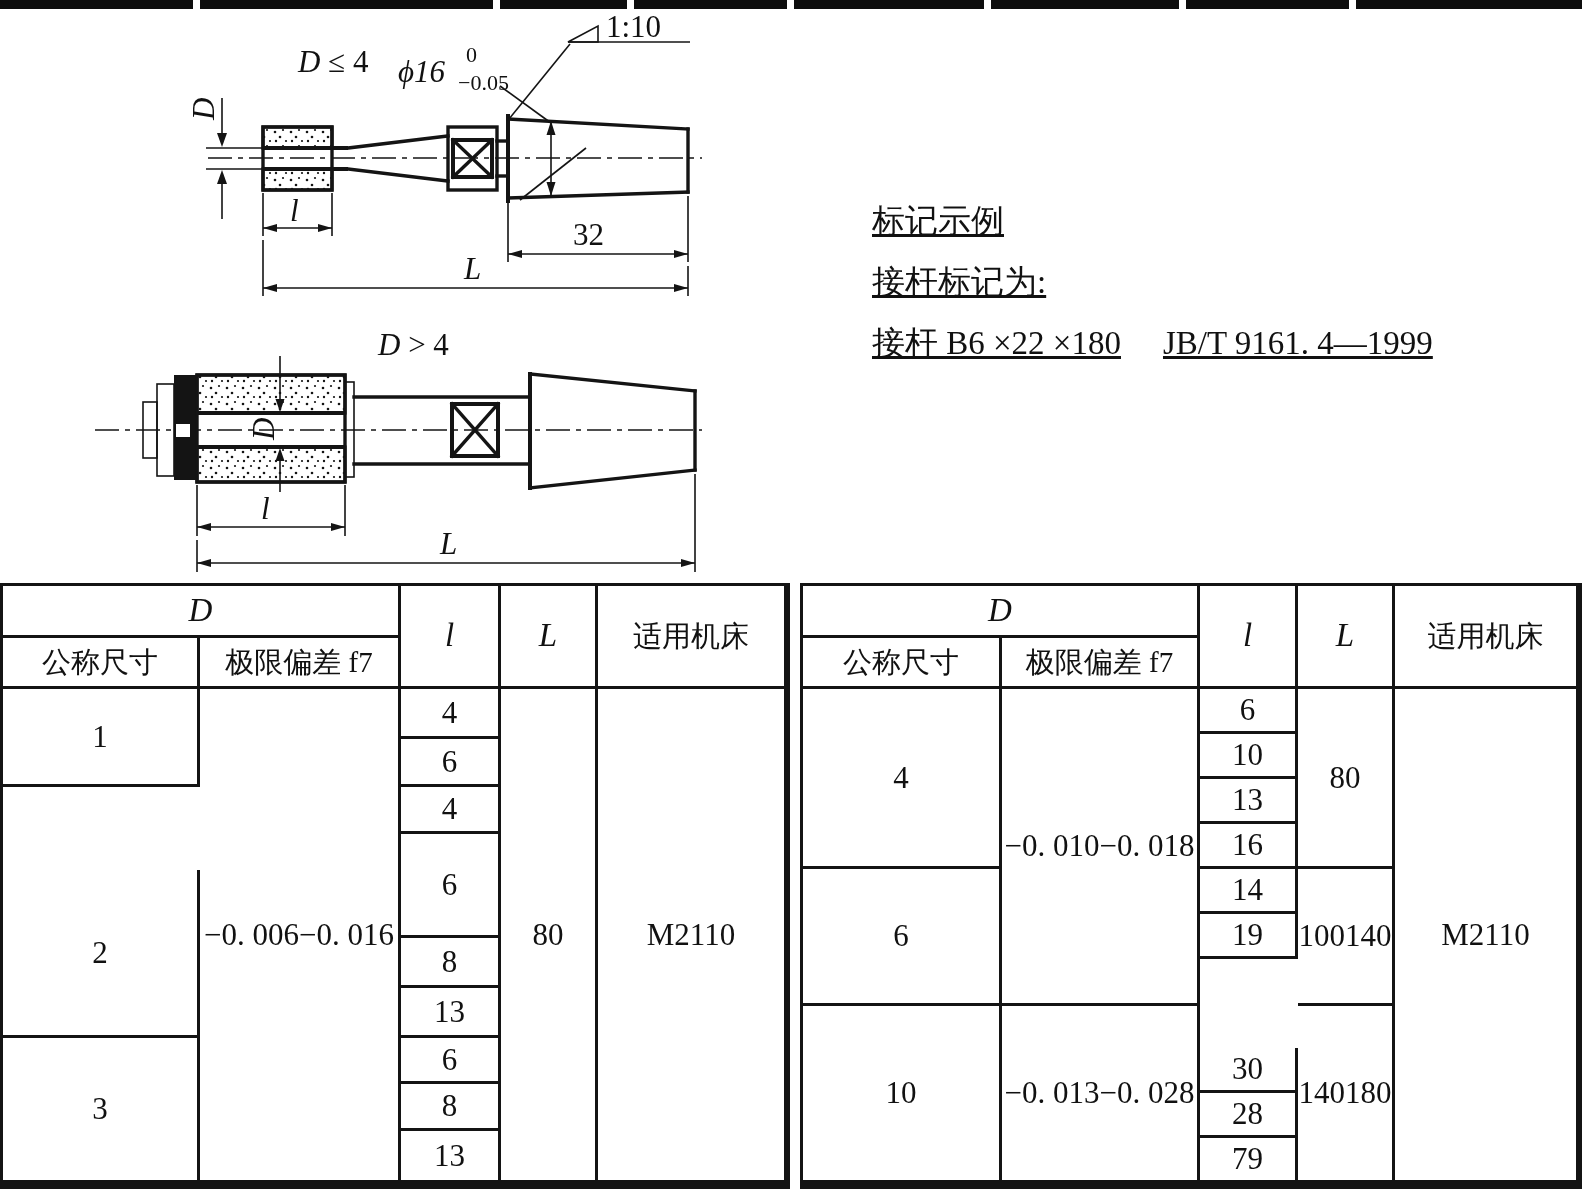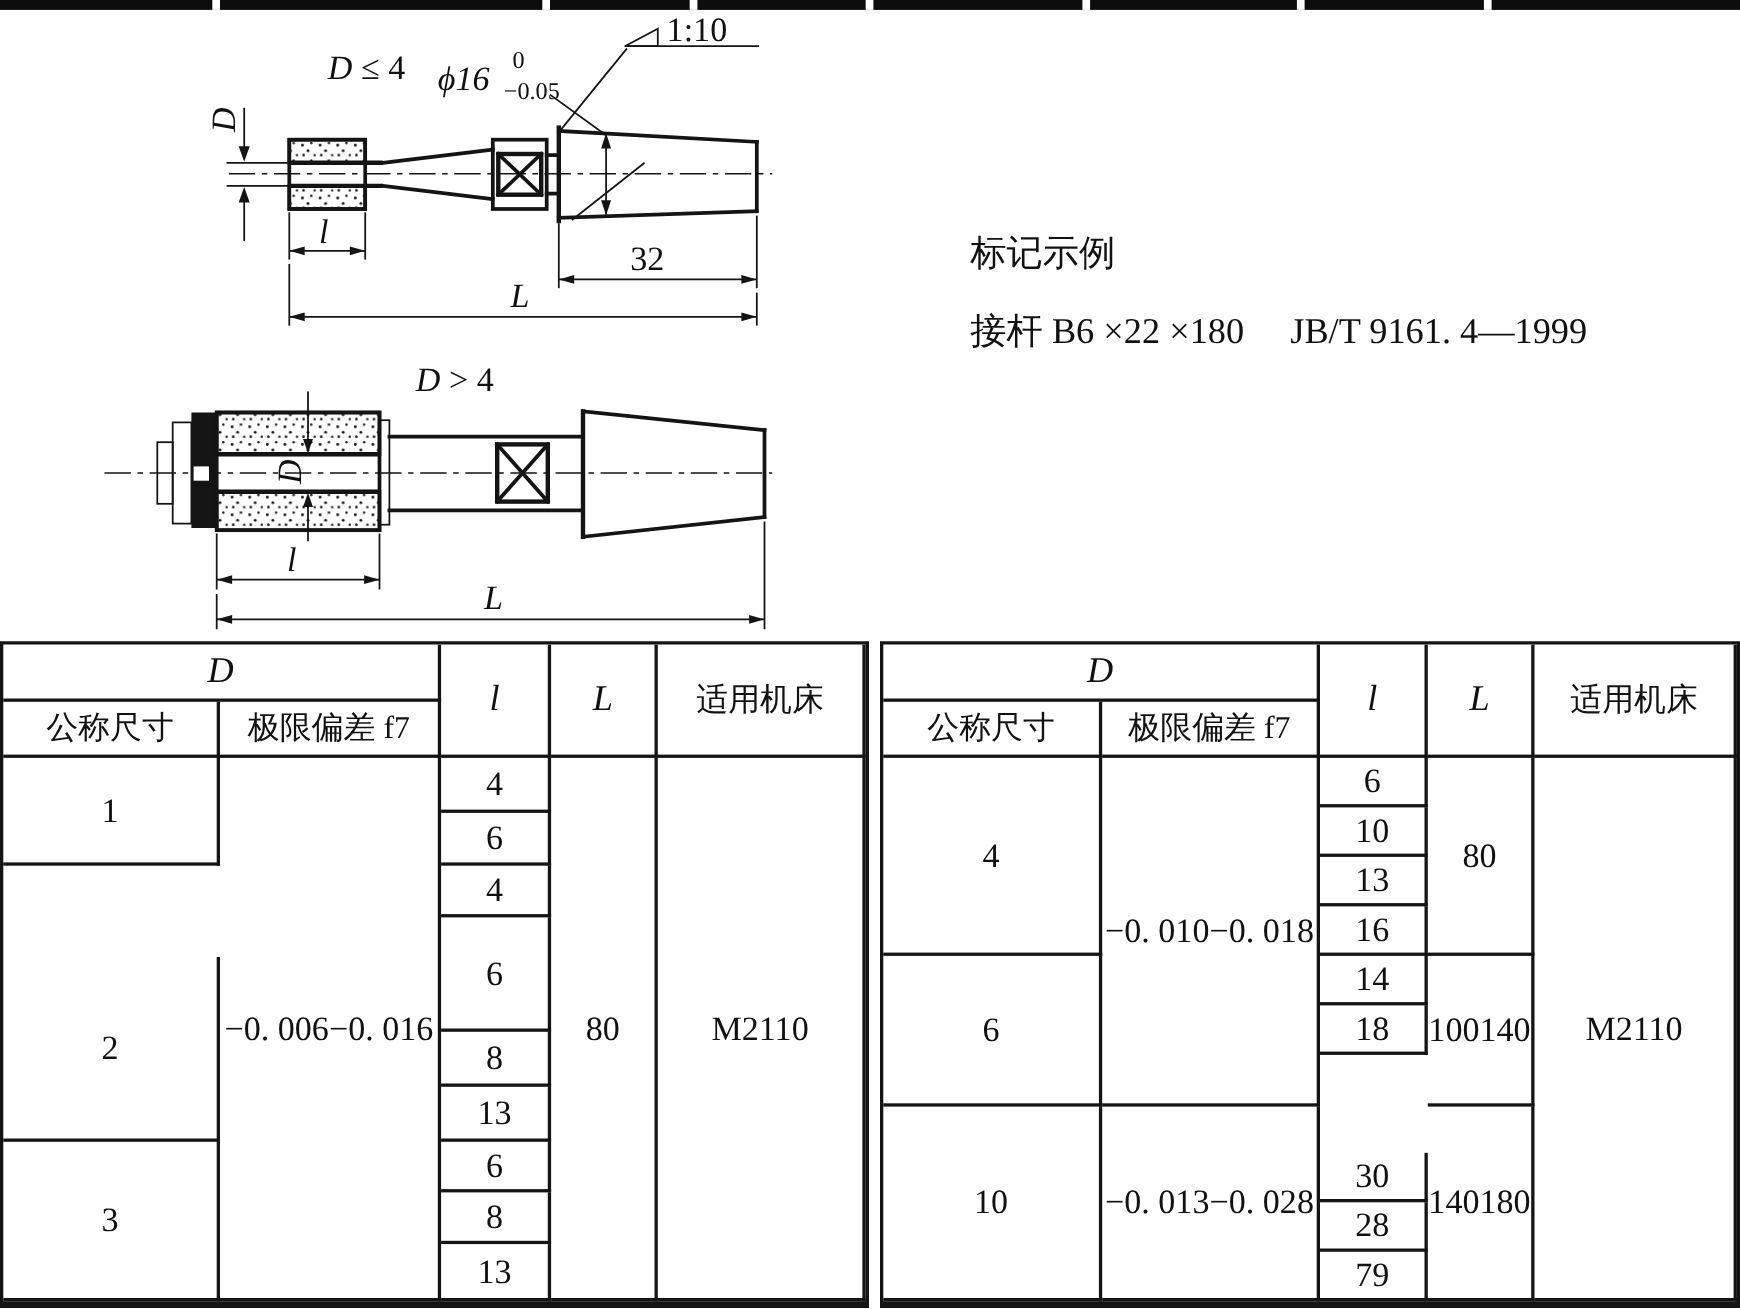--- a/index.html
+++ b/index.html
@@ -15,21 +15,21 @@
   .bold{stroke:#141414;stroke-width:4;fill:none;}
   .cl{stroke:#141414;stroke-width:1.4;fill:none;stroke-dasharray:24 6 5 6;}
   .ah{fill:#141414;stroke:none;}
   .stip{stroke:#141414;stroke-width:3.2;}
   text{fill:#111;}
   .svgtxt{font-family:"Liberation Serif","DejaVu Serif",serif;font-size:31px;}
   .it{font-style:italic;}
   .small{font-size:22px;}
   
   .example{position:absolute;left:866px;top:188px;width:710px;font-size:33px;line-height:55px;}
-  .example p{margin:16px;}
+  .example p{margin:6px;text-decoration:underline;}
   .std{margin-left:42px;}
   
   .tbl{position:absolute;display:grid;border:3px solid #141414;border-bottom:6px solid #141414;background:#fff;}
   .c{border-right:3px solid #141414;border-bottom:3px solid #141414;display:flex;
      align-items:center;justify-content:center;font-size:31px;line-height:1.2;text-align:center;}
   .two span{display:block;line-height:50px;}
   .ch{font-size:29px;font-family:"Liberation Serif","DejaVu Serif",serif;}
   .vh{font-size:33px;font-style:italic;}
 </style>
 </head>
@@ -179,20 +179,21 @@
 
       <text class="svgtxt" x="378" y="355"><tspan class="it">D</tspan><tspan> &gt; 4</tspan></text>
       <text class="svgtxt it" x="256" y="442" transform="rotate(-90 264 432)">D</text>
       <text class="svgtxt it" x="261" y="519">l</text>
       <text class="svgtxt it" x="440" y="554">L</text>
     </g>
   </svg>
 
   <div class="example">
     <p><span>标记示例</span></p>
+    <p><span>接杆标记为:</span></p>
     <p><span>接杆 B6 ×22 ×180</span><span class="std">JB/T 9161. 4—1999</span></p>
   </div>
 
   <div class="tbl" style="left:0;top:583px;grid-template-columns:197px 201px 100px 97px 189px;
               grid-template-rows:52px 51px 50px 48px 47px 36px 68px 50px 50px 46px 47px 52px;">
     <div class="c vh" style="grid-area:1/1/2/3">D</div>
     <div class="c ch" style="grid-area:2/1/3/2">公称尺寸</div>
     <div class="c ch" style="grid-area:2/2/3/3">极限偏差 f7</div>
     <div class="c vh" style="grid-area:1/3/3/4">l</div>
     <div class="c vh" style="grid-area:1/4/3/5">L</div>
@@ -253,21 +254,21 @@
       <span>
           <span>−0. 028</span>
         </span>
     </div>
 
     <div class="c" style="grid-area:3/3/4/4">6</div>
     <div class="c" style="grid-area:4/3/5/4">10</div>
     <div class="c" style="grid-area:5/3/6/4">13</div>
     <div class="c" style="grid-area:6/3/7/4">16</div>
     <div class="c" style="grid-area:7/3/8/4">14</div>
-    <div class="c" style="grid-area:8/3/9/4">18</div>
+    <div class="c" style="grid-area:8/3/9/4">19</div>
     <div class="c" style="grid-area:11/3/12/4">30</div>
     <div class="c" style="grid-area:12/3/13/4">28</div>
     <div class="c" style="grid-area:13/3/14/4">79</div>
 
     <div class="c" style="grid-area:3/4/7/5">80</div>
     <div class="c two" style="grid-area:7/4/10/5">
       <span>
           <span>100</span>
         </span>
       <span>

